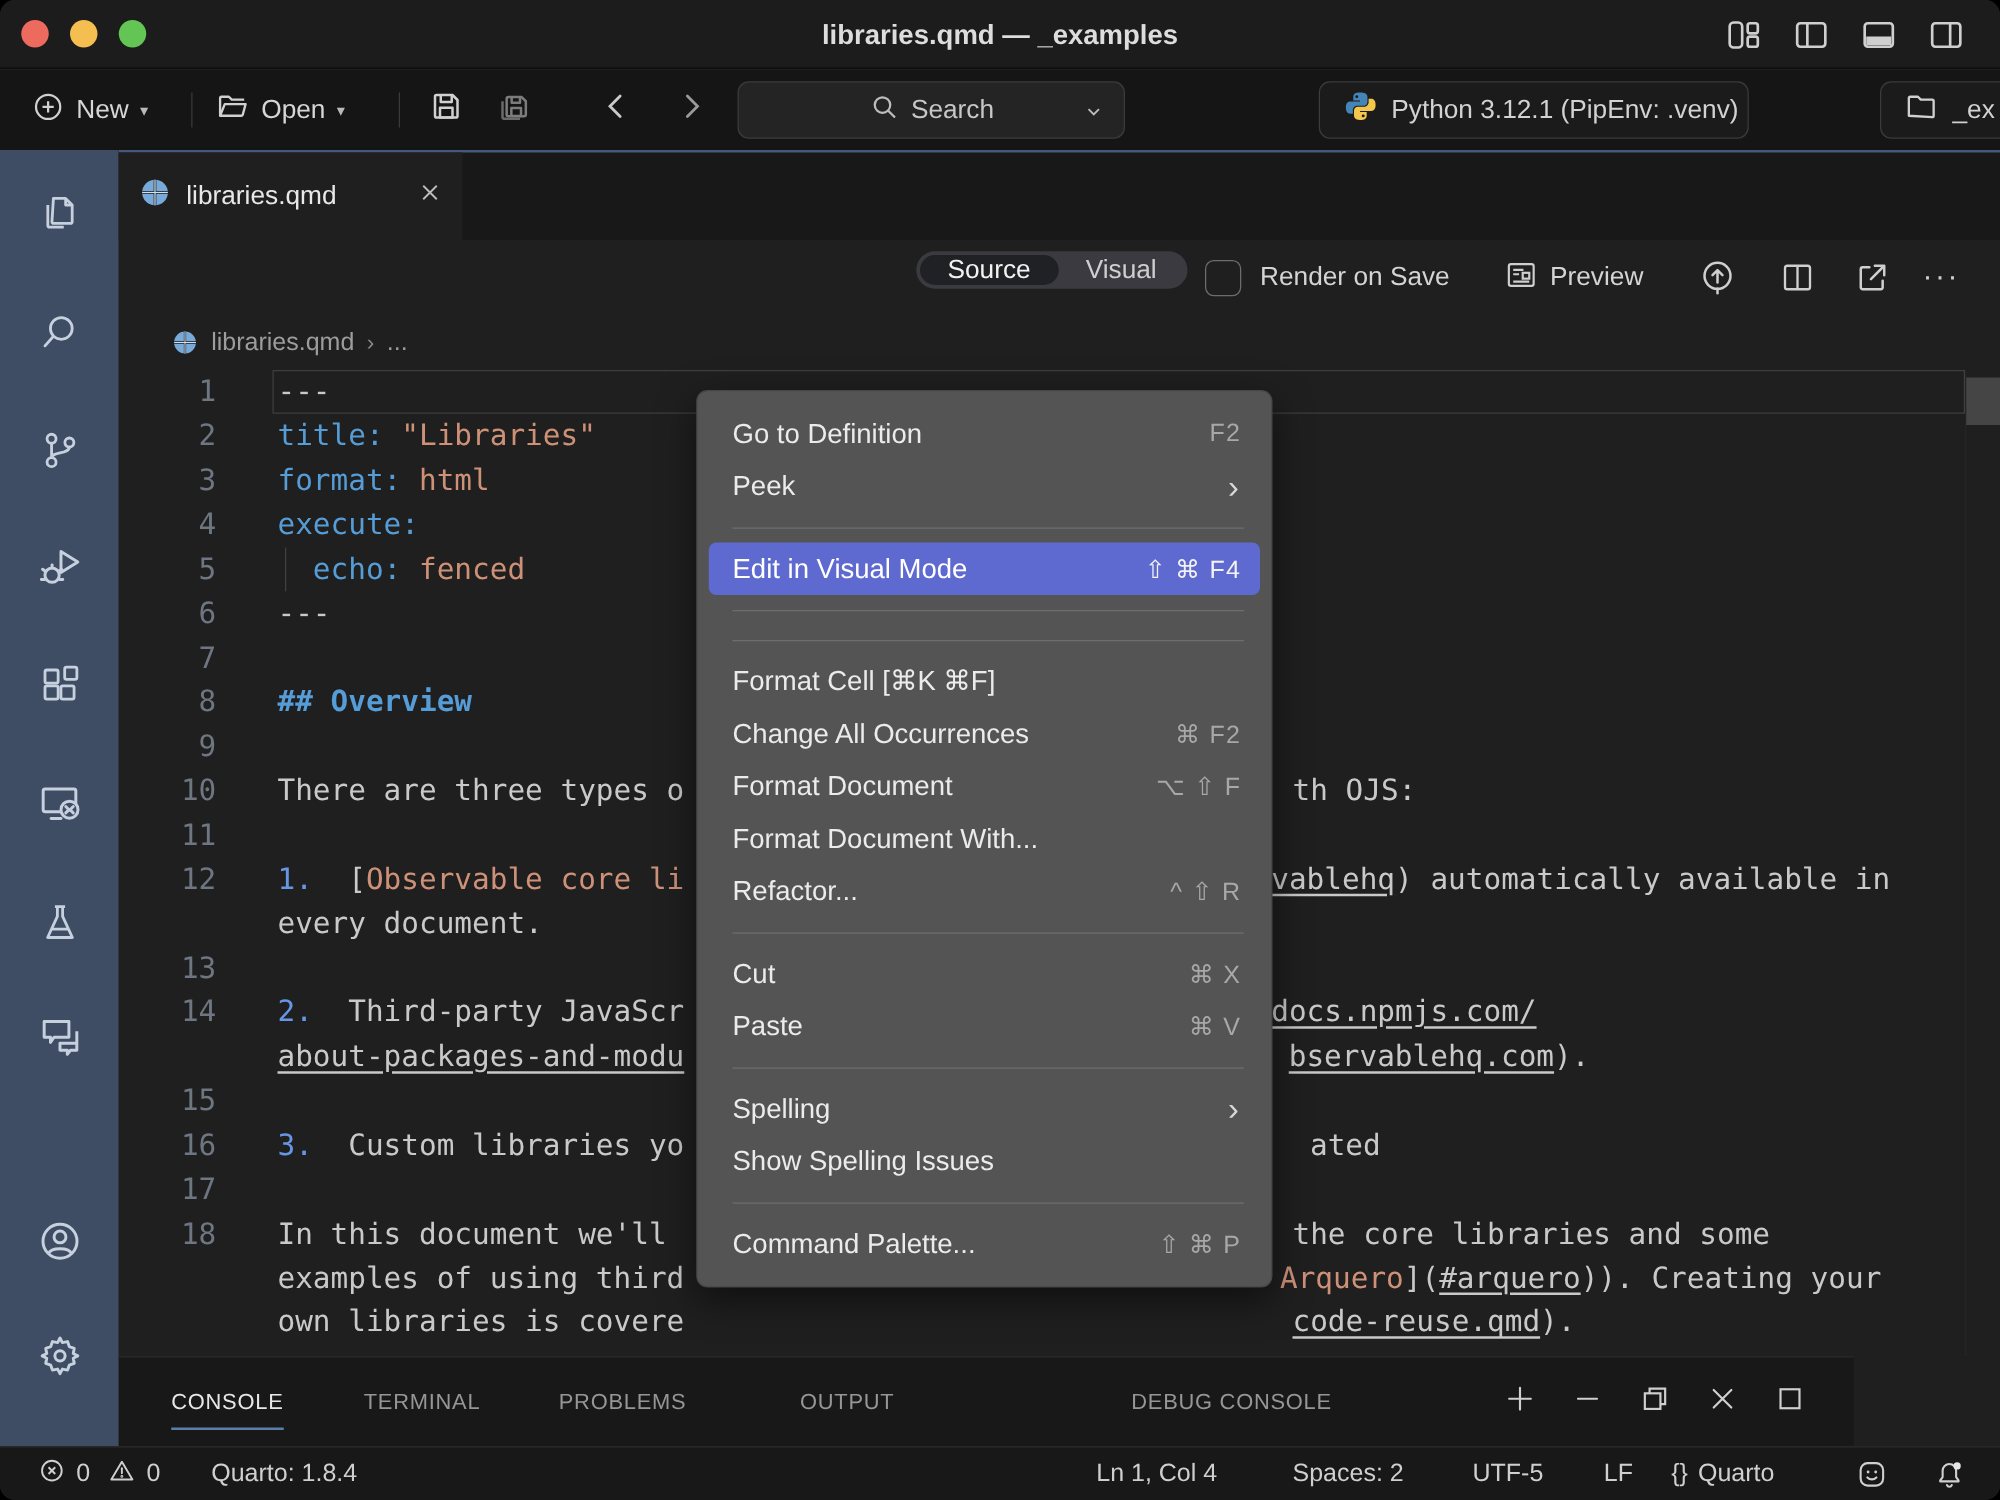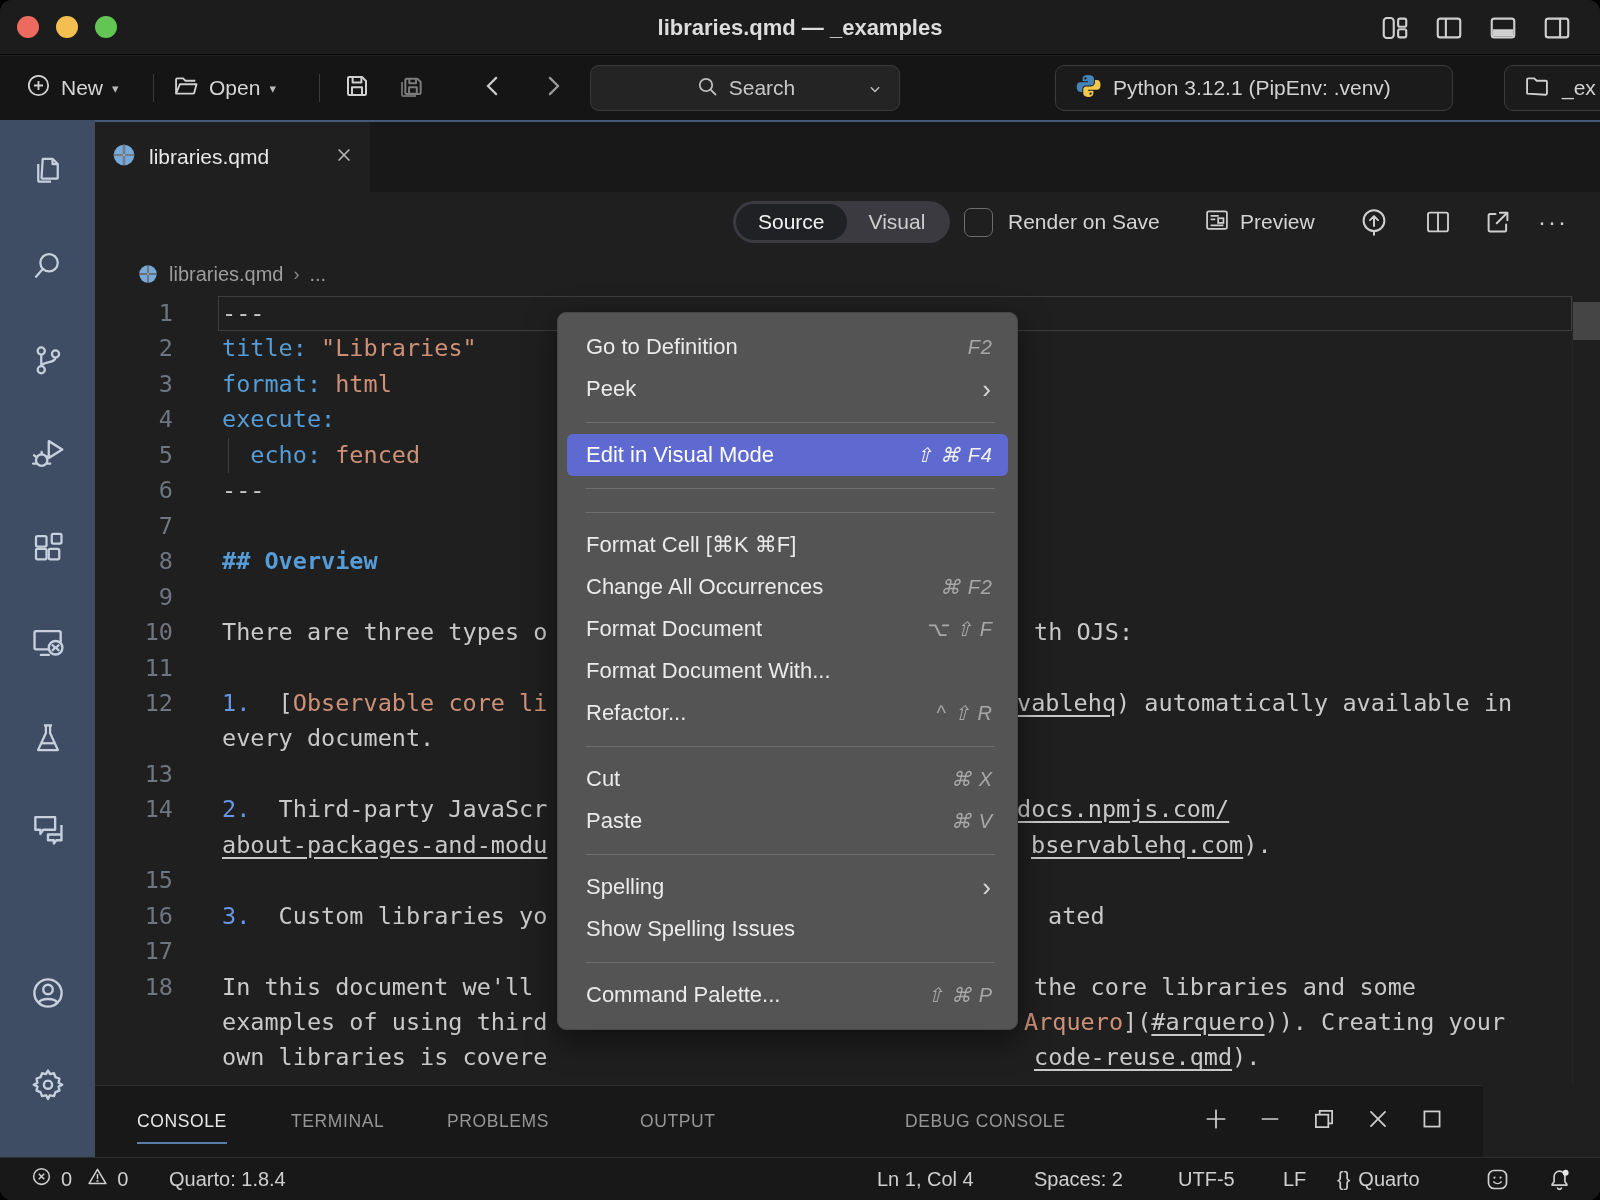--- a/index.html
+++ b/index.html
@@ -39,21 +39,21 @@
 
   
   .tabbar { position:absolute; left:95px; top:120px; width:1505px; height:72px; background:#181818;
             border-top:2px solid #45597a; }
   .tab { position:absolute; left:0; top:0; width:275px; height:70px; background:#1f1f1f;
          display:flex; align-items:center; gap:12px; padding:0 16px; color:#e8e8e8; font-size:21px; }
   .tab .close { margin-left:auto; color:#bdbdbd; }
 
   
   .actionbar { position:absolute; left:95px; top:192px; width:1505px; height:60px; background:#1f1f1f; }
-  .seg { position:absolute; left:638px; top:9px; height:42px; background:#3a3a40; border-radius:21px;
+  .seg { position:absolute; left:638px; top:9px; height:30px; background:#3a3a40; border-radius:21px;
          display:flex; padding:3px; color:#cfcfcf; font-size:21px; }
   .seg .opt { padding:0 22px; display:flex; align-items:center; border-radius:18px; }
   .seg .sel { background:#202124; color:#f2f2f2; }
   .checkbox { position:absolute; left:869px; top:16px; width:29px; height:29px; border:1.5px solid #6d6d6d;
               border-radius:7px; background:#1f1f1f; }
   .ab-label { position:absolute; top:0; height:60px; display:flex; align-items:center; color:#d4d4d4; font-size:21px; }
   .ab-ic { position:absolute; top:0; height:60px; display:flex; align-items:center; color:#cfcfcf; }
   .dots { font-size:24px; letter-spacing:2px; color:#cfcfcf; }
 
   
@@ -74,21 +74,21 @@
   .indent-guide { position:absolute; width:1px; background:#404040; height:35.45px; }
   .v-hairline { position:absolute; left:1477px; top:0; width:1px; height:789px; background:#252525; }
   .scroll-thumb { position:absolute; left:1478px; top:6px; width:27px; height:38px; background:#454545; }
 
   
   .menu { position:absolute; left:557px; top:312px; width:461px; background:#545454;
           border-radius:9px; padding:13px 0; box-shadow:0 10px 30px rgba(0,0,0,.5);
           border:1px solid #474747; }
   .menu-item { position:relative; height:42px; margin:0 9px; border-radius:6px; display:flex;
                align-items:center; color:#ebebeb; font-size:22px; padding-left:19px; }
-  .menu-item .sc { position:absolute; right:15px; color:#a8a8a8; font-size:20px; letter-spacing:1px;font-style:italic; }
+  .menu-item .sc { position:absolute; right:15px; color:#a8a8a8; font-size:20px; letter-spacing:1px; }
   .menu-item .sub { position:absolute; right:17px; color:#d8d8d8; font-size:26px; line-height:1; }
   .menu-item.hl { background:#5e6ad0; color:#ffffff; }
   .menu-item.hl .sc { color:#f2f2f2; }
   .menu-sep { height:24px; position:relative; }
   .menu-sep::after { content:""; position:absolute; left:28px; right:22px; top:12px; height:1px; background:#6e6e6e; }
 
   
   .panel { position:absolute; left:95px; top:1085px; width:1388px; height:72px; background:#181818;
            border-top:1px solid #2b2b2b; }
   .panel-tab { position:absolute; top:0; height:70px; display:flex; align-items:center;
@@ -196,21 +196,21 @@
         <svg width="24" height="24" viewBox="0 0 24 24" fill="none" stroke="#bdbdbd" stroke-width="1.8">
             <circle cx="11" cy="11" r="6.2"></circle>
             <path d="M15.6 15.6 21 21"></path>
           </svg></span>
       <span>Search</span>
       <span class="chev">
         <svg width="20" height="20" viewBox="0 0 24 24" fill="none" stroke="#bdbdbd" stroke-width="1.8">
             <path d="M7 10l5 5 5-5"></path>
           </svg></span>
     </div>
-    <div class="pill-btn" style="left:1055px; width:398px;">
+    <div class="pill-btn" style="left:1055px; width:344px;">
       <span>
         <svg width="28" height="28" viewBox="0 0 24 24">
           <path fill="#4584b6" d="M11.9 2.6c-3.1 0-4.5 1-4.5 3.1v2.3h4.6v.8H5.3c-2 0-3 1.6-3 4.1 0 2.6 1 4.2 3 4.2h1.8v-2.4c0-1.8 1.5-3.1 3.1-3.1h4.4c1.5 0 2.5-1.2 2.5-2.6V5.7c0-2.1-1.7-3.1-5.2-3.1zM9.8 4.4a1 1 0 1 1 0 2 1 1 0 0 1 0-2z"></path>
           <path fill="#f2c74b" d="M12.1 21.4c3.1 0 4.5-1 4.5-3.1V16h-4.6v-.8h7.7c2 0 3-1.6 3-4.1 0-2.6-1-4.2-3-4.2h-1.8v2.4c0 1.8-1.5 3.1-3.1 3.1h-4.4c-1.5 0-2.5 1.2-2.5 2.6v3.3c0 2.1 1.7 3.1 5.2 3.1zm2.1-1.8a1 1 0 1 1 0-2 1 1 0 0 1 0 2z"></path>
           </svg></span>
       <span>Python 3.12.1 (PipEnv: .venv)</span>
     </div>
     <div class="pill-btn" style="left:1504px; width:140px;">
       <span>
         <svg width="28" height="28" viewBox="0 0 24 24" fill="none" stroke="#d0d0d0" stroke-width="1.6" stroke-linejoin="round">

